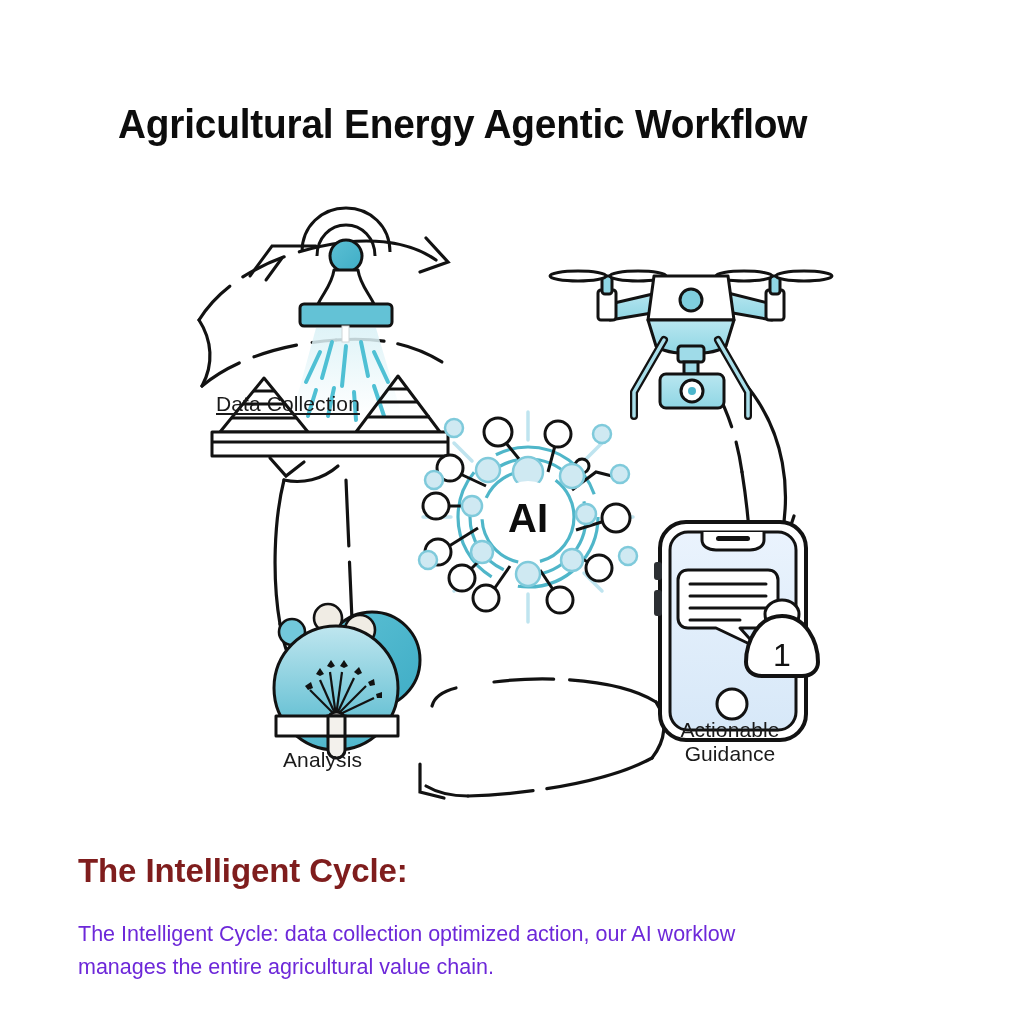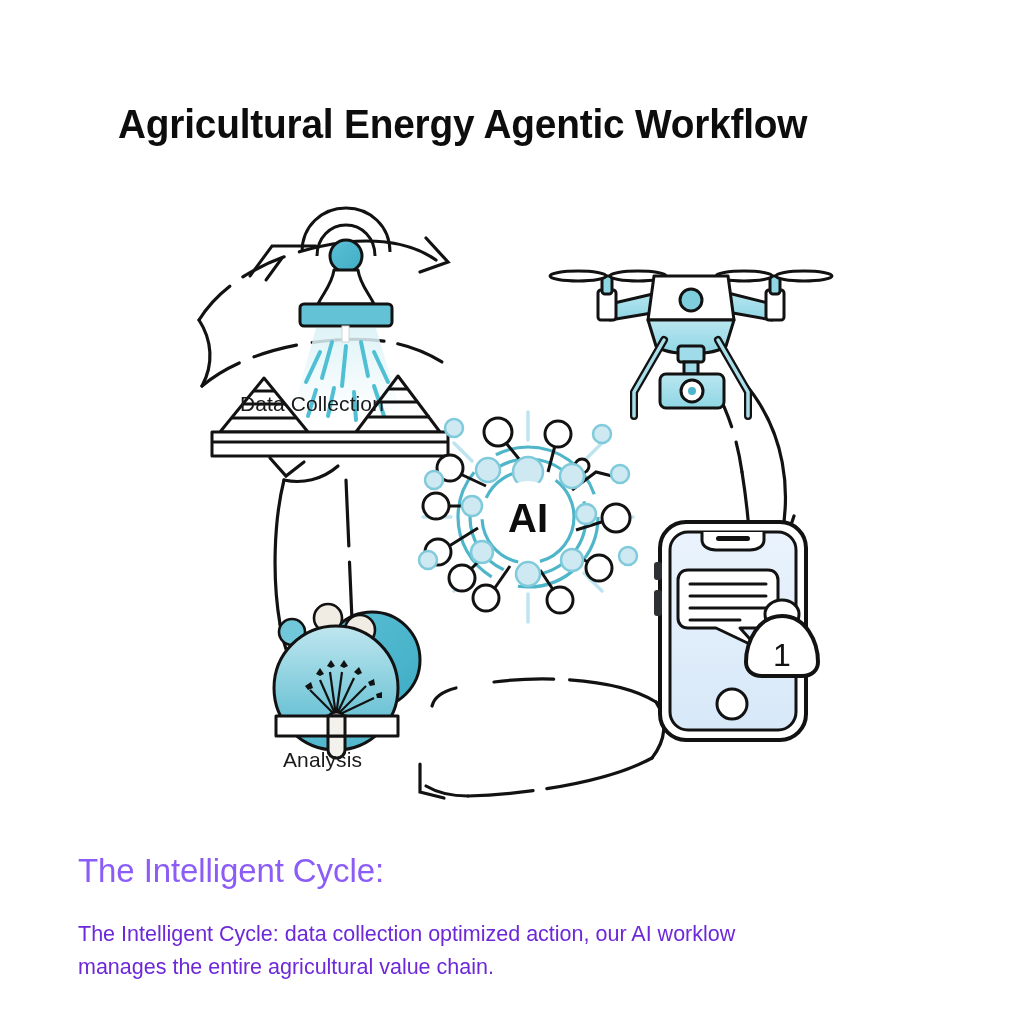--- a/index.html
+++ b/index.html
@@ -30,30 +30,30 @@
 
   .label{
     position:absolute;
     font-size:21px;
     color:#1a1a1a;
     font-family:"Liberation Sans",sans-serif;
     white-space:nowrap;
     letter-spacing:0.1px;
   }
 
-  #label-data-collection{left:240px;top:392px;}
+  #label-data-collection{left:216px;top:392px;text-decoration:underline;}
   #label-analysis{left:283px;top:748px;text-align:right;}
   #label-actionable{left:645px;top:718px;text-align:center;width:170px;}
 
   .footer-heading{
     position:absolute;
     left:78px; top:852px;
     font-size:33px;
-    font-weight:400;
-    color:#8b5cf6;
+    font-weight:700;
+    color:#7f1d1d;
     font-family:"Liberation Sans Narrow","Liberation Sans",sans-serif;
     letter-spacing:-0.1px;
   }
   .footer-body{
     position:absolute;
     left:78px; top:918px;
     width:700px;
     font-size:21.5px;
     line-height:1.55;
     color:#6d28d9;
@@ -334,17 +334,21 @@
         <rect x="312" y="536" width="17" height="20" fill="#f3f1ec" stroke="#121212" stroke-width="3"></rect>
       </g>
 
     </svg>
   </div>
 
   <div class="label" id="label-data-collection">Data Collection</div>
 
   <div class="label" id="label-analysis">Analysis</div>
 
+  <div class="label" id="label-actionable">
+    <div>Actionable</div>
+    <div>Guidance</div>
+  </div>
 
   <div class="footer-heading">The Intelligent Cycle:</div>
   <div class="footer-body">The Intelligent Cycle: data collection optimized action, our AI worklow manages the entire agricultural value chain.</div>
 
 </div>
 
 </body></html>

